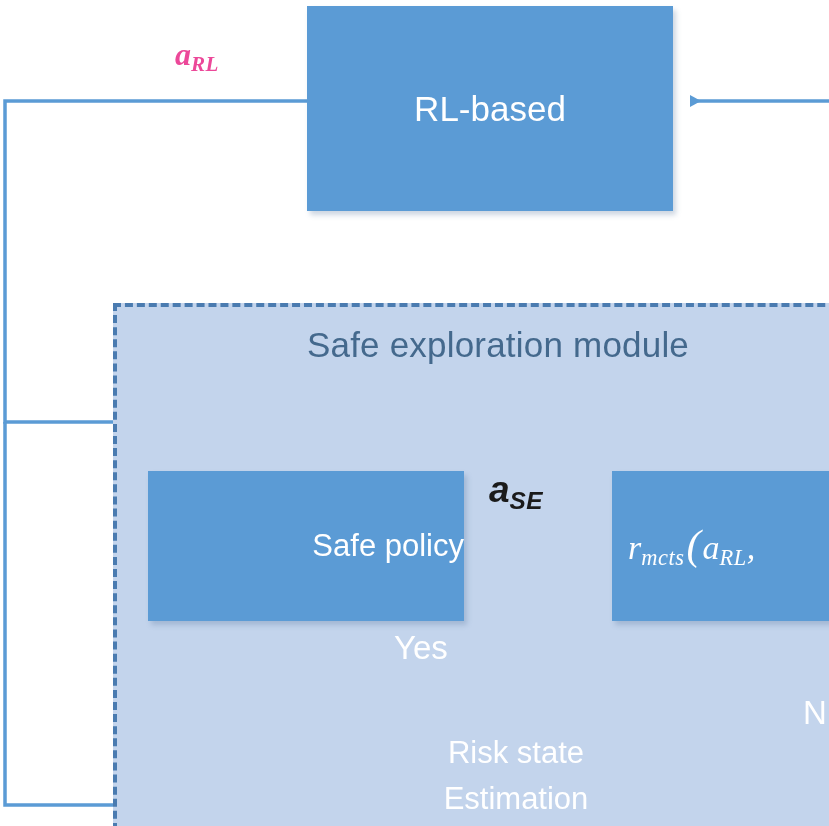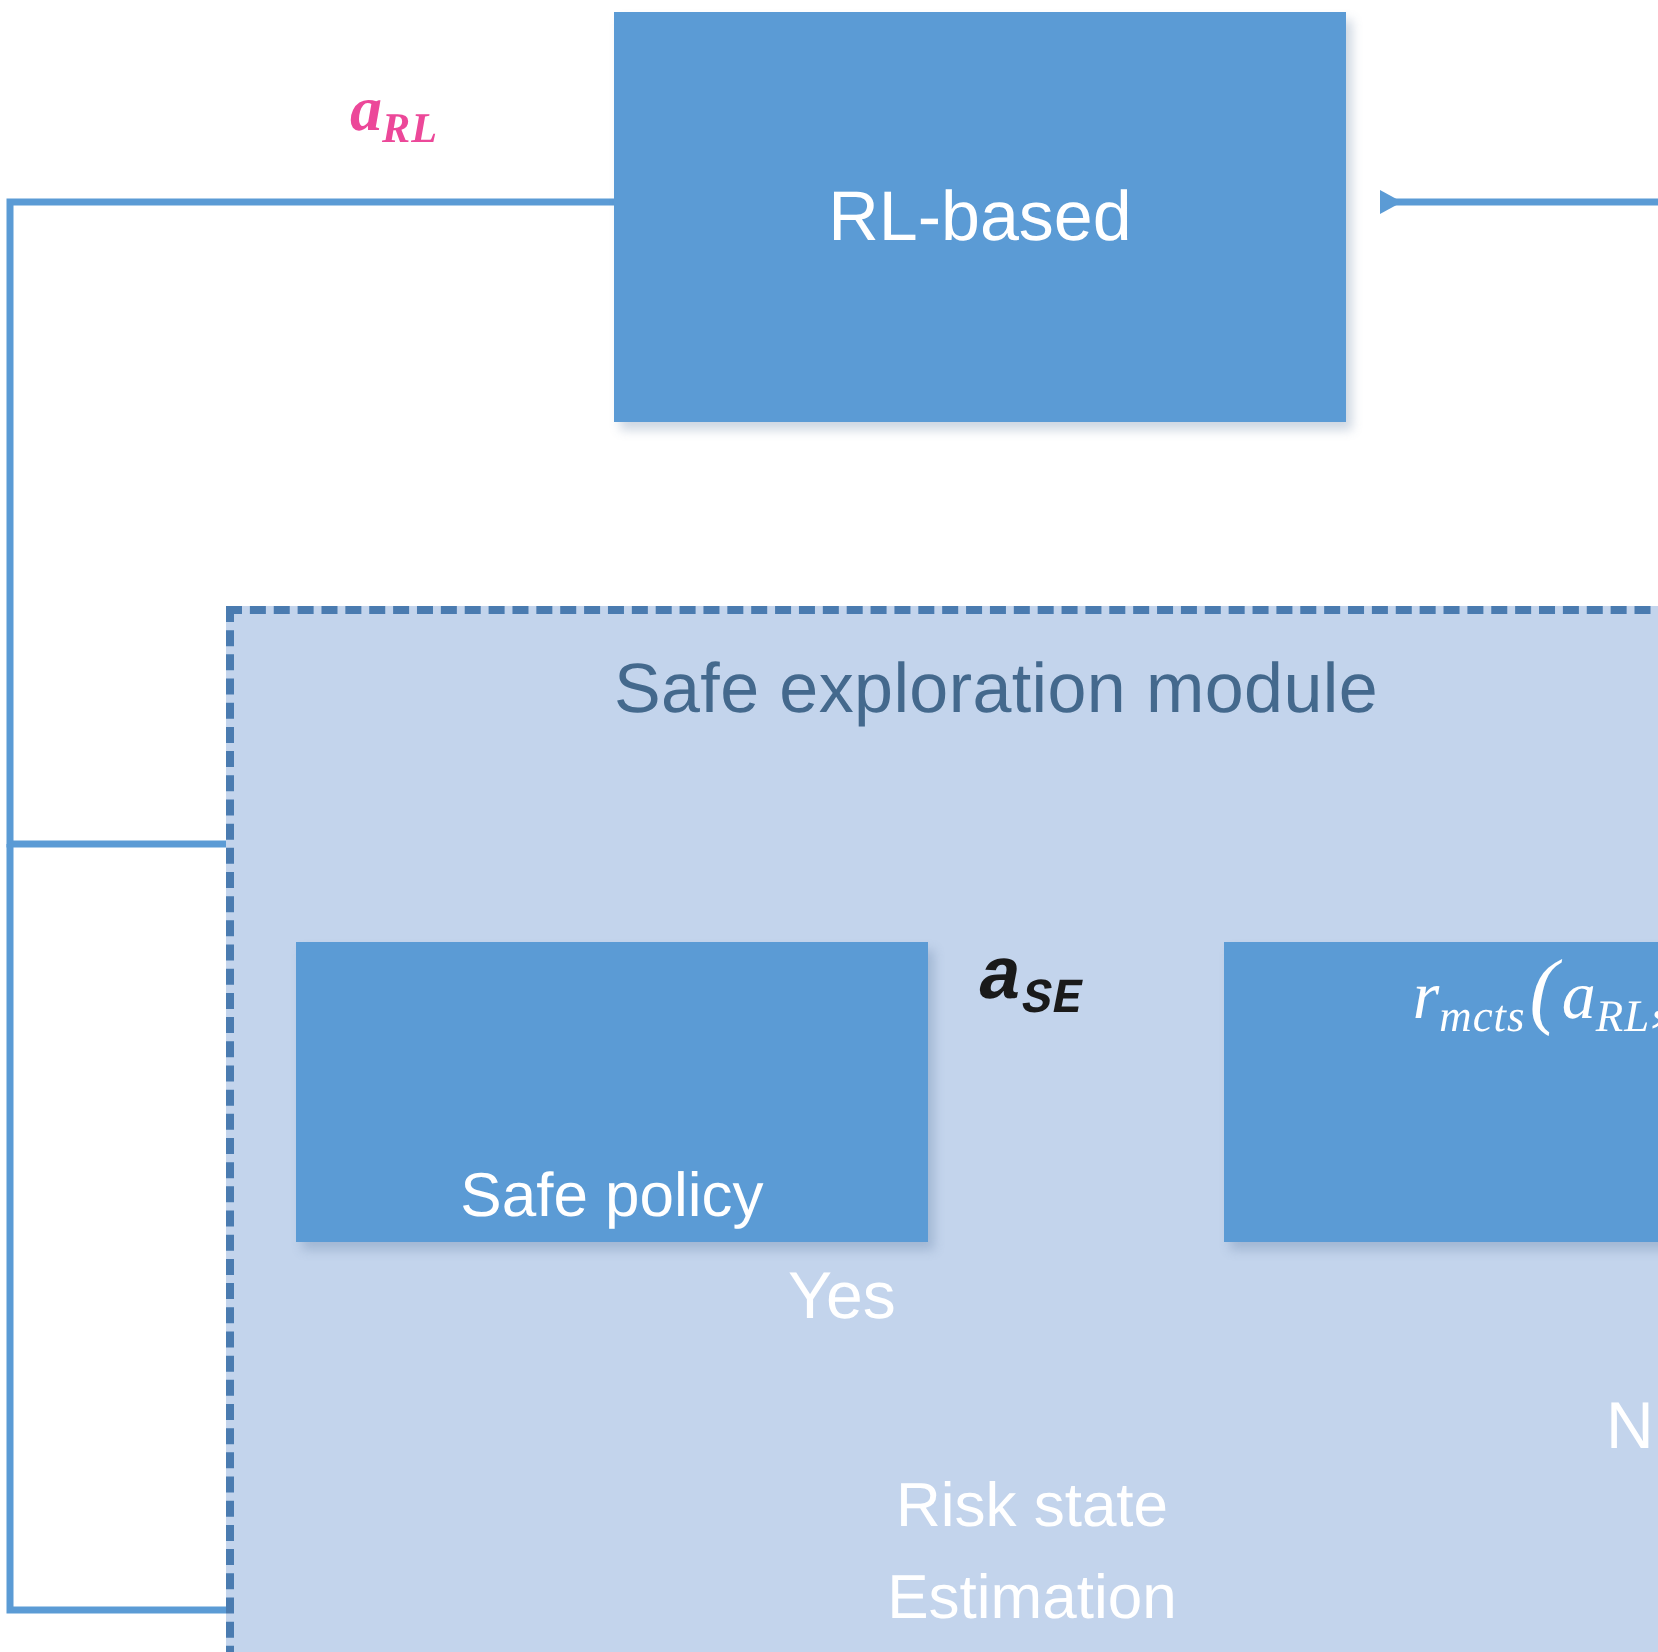--- a/index.html
+++ b/index.html
@@ -51,21 +51,21 @@
     white-space: nowrap;
     margin-left: 27px;
   }
 
   
   .pbox {
     position: absolute;
     background: #5B9BD5;
     color: #ffffff;
     display: flex;
-    flex-direction: row;
+    flex-direction: column;
     align-items: center;
     justify-content: center;
     text-align: center;
     box-shadow: 3px 4px 5px rgba(80,110,150,0.28);
     z-index: 4;
     box-sizing: border-box;
   }
   .pbox .line { display: block; white-space: nowrap; }
 
   #rl-box {
@@ -122,21 +122,21 @@
     font-family: "Liberation Serif", serif;
     font-style: italic;
     font-weight: bold;
     font-size: 32px;
     color: #ec4899;
     margin-left: 12px;
   }
   #label-ase {
     left: 489px;
     top: 469px;
-    font-family: Liberation Mono, monospace;
+    font-family: Liberation Sans, sans-serif;
     font-style: italic;
     font-weight: bold;
     font-size: 37px;
     color: #1a1a1a;
   }
   #label-yes {
     left: 394px;
     top: 629px;
     font-size: 33px;
     color: #ffffff;

